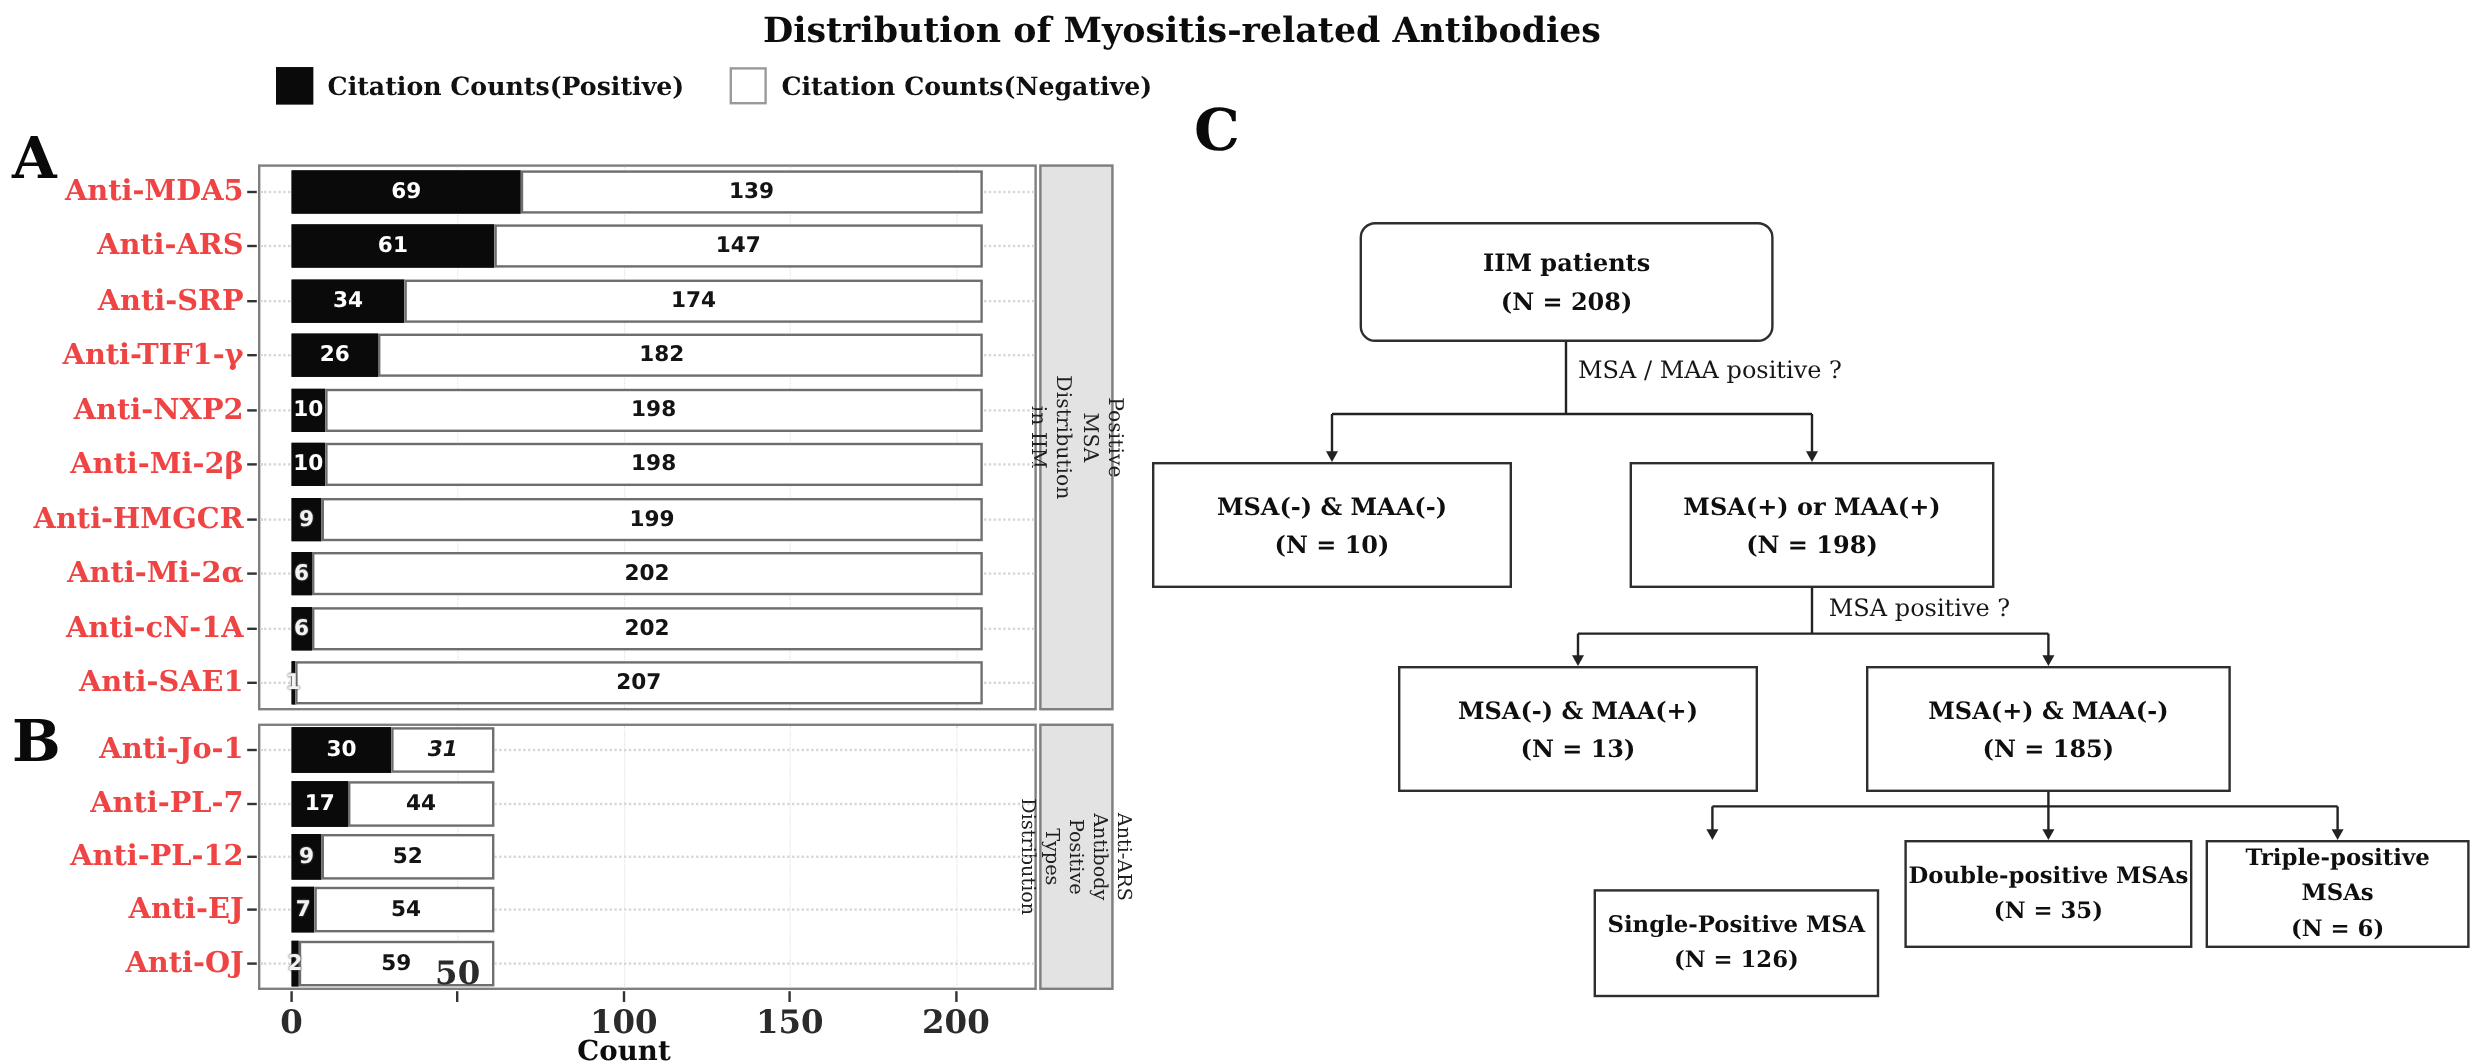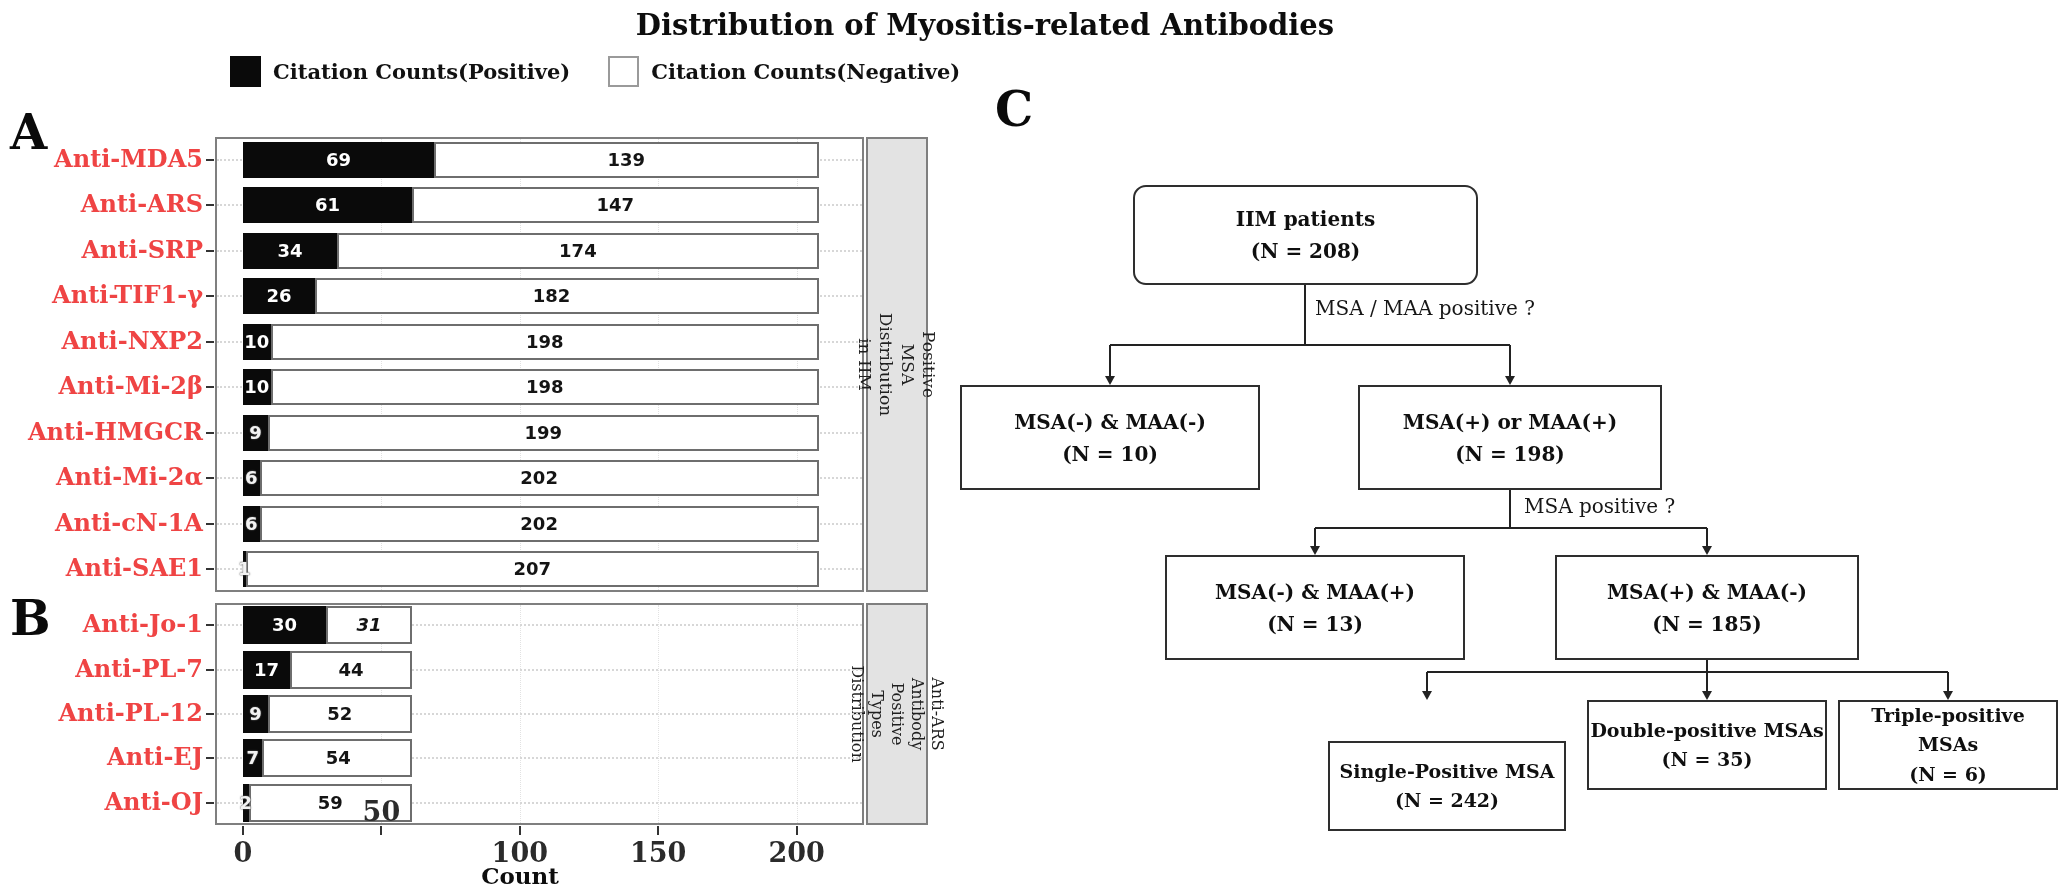--- a/index.html
+++ b/index.html
@@ -229,21 +229,21 @@
   <div class="fc-box" style="left:1165px;top:555px;width:300px;height:105px;">
     <span>MSA(-) &amp; MAA(+)</span>
     <span>(N = 13)</span>
   </div>
   <div class="fc-box" style="left:1555px;top:555px;width:304px;height:105px;">
     <span>MSA(+) &amp; MAA(-)</span>
     <span>(N = 185)</span>
   </div>
   <div class="fc-box fc-sm" style="left:1328px;top:700px;width:238px;height:90px;margin-top:41px;">
     <span>Single-Positive MSA</span>
-    <span>(N = 242)</span>
+    <span>(N = 126)</span>
   </div>
   <div class="fc-box fc-sm" style="left:1587px;top:700px;width:240px;height:90px;">
     <span>Double-positive MSAs</span>
     <span>(N = 35)</span>
   </div>
   <div class="fc-box fc-sm" style="left:1838px;top:700px;width:220px;height:90px;">
     <span>Triple-positive MSAs</span>
     <span>(N = 6)</span>
   </div>
 

